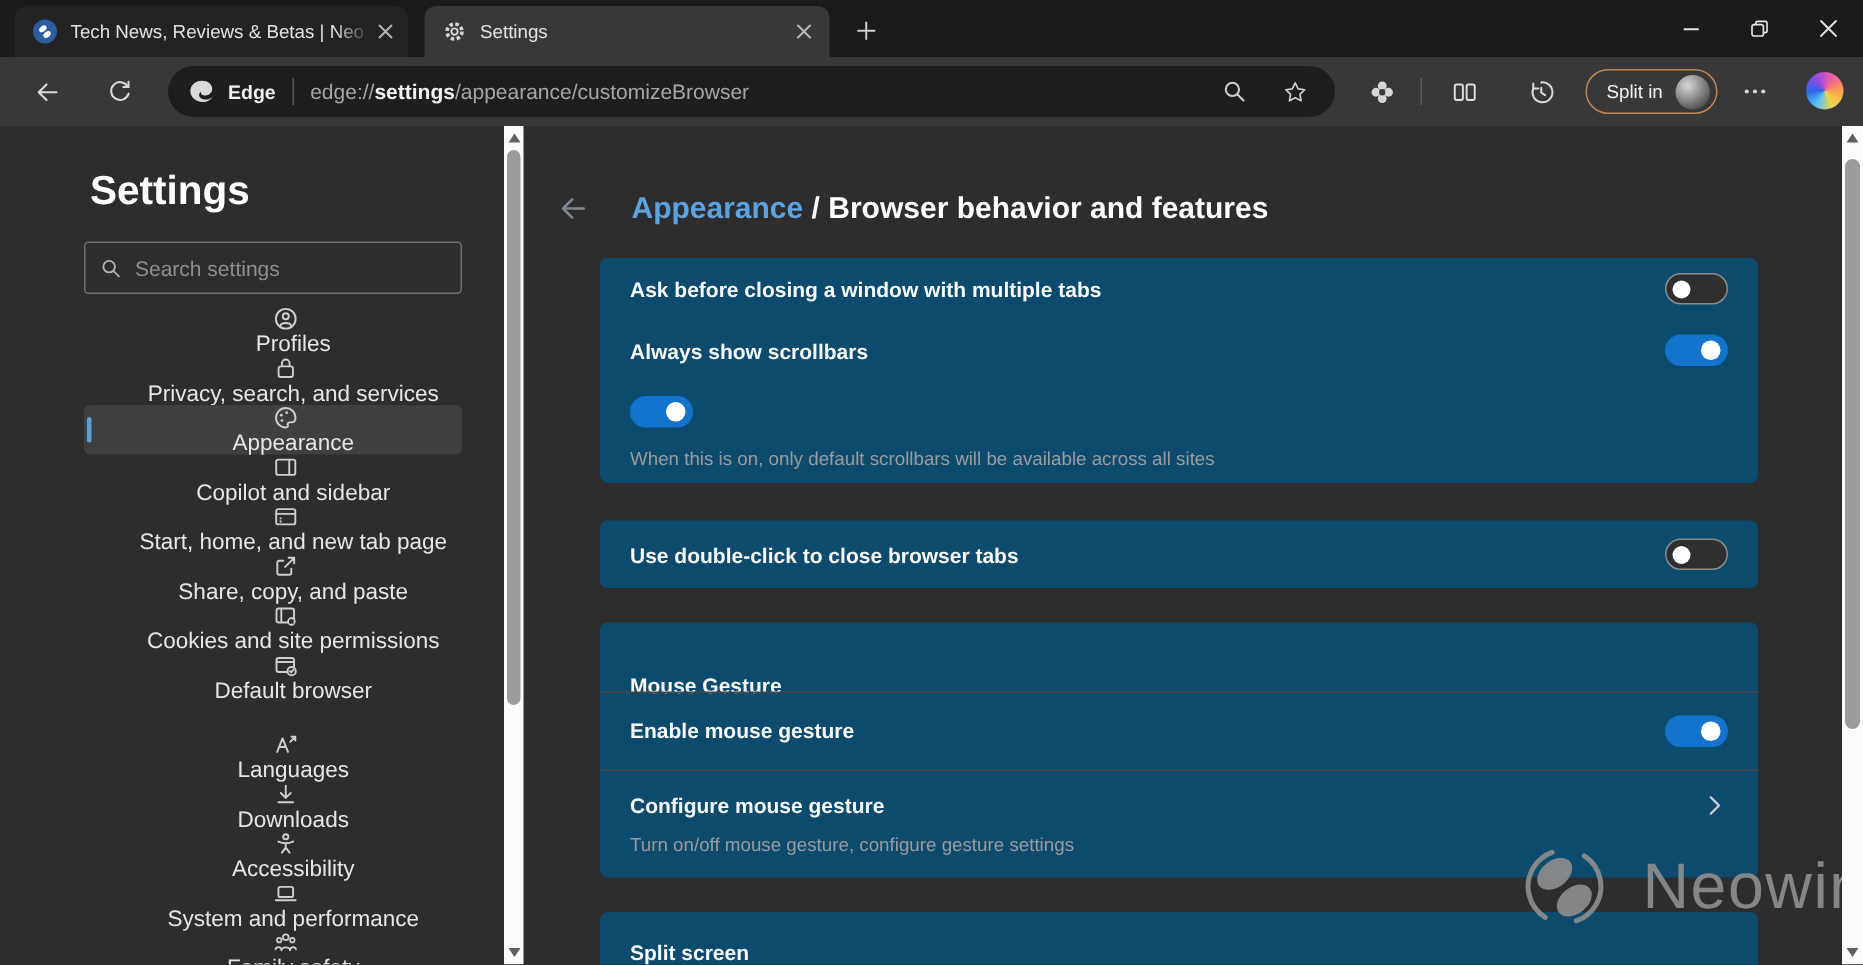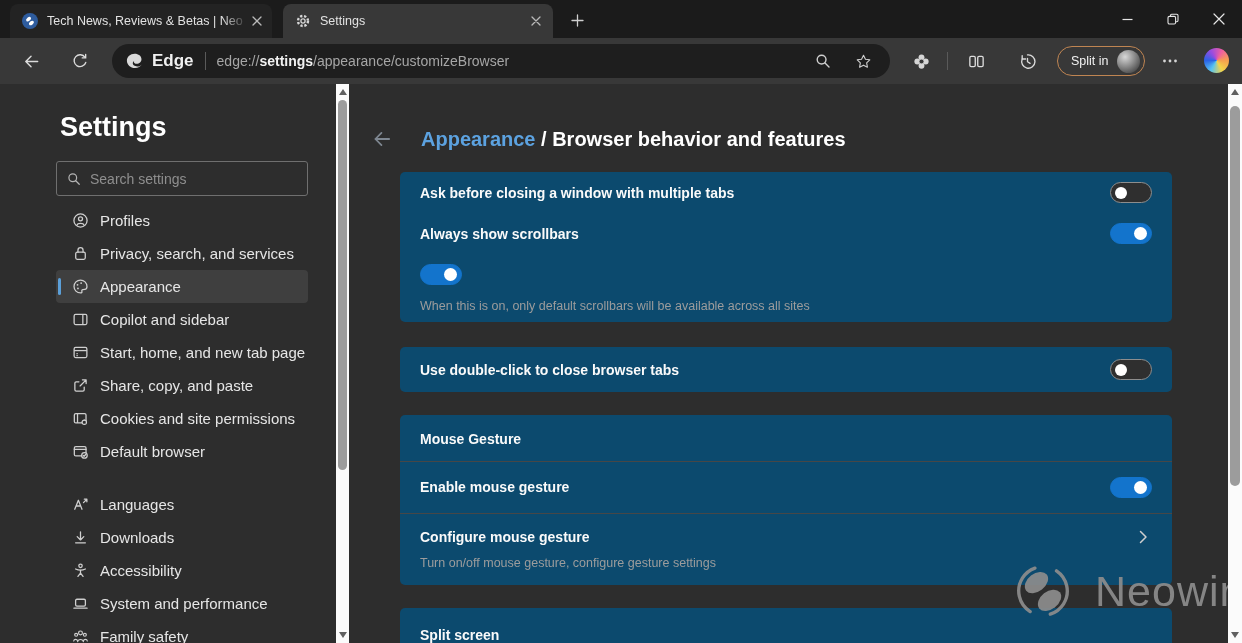--- a/index.html
+++ b/index.html
@@ -18,41 +18,41 @@
   .favicon { width:16px; height:16px; flex:none; border-radius:50%; }
   .neowin-favicon { background:#2e5c9e; display:flex; align-items:center; justify-content:center; }
   .newtab-btn { position:absolute; left:564px; top:7px; width:26px; height:26px; display:flex; align-items:center; justify-content:center; color:#cfcfcf; border-radius:4px; }
   .wincontrols { position:absolute; right:0; top:0; height:38px; display:flex; }
   .winbtn { width:46px; height:38px; display:flex; align-items:center; justify-content:center; color:#e6e6e6; }
 
   
   .toolbar { position:absolute; left:0; top:38px; width:1242px; height:46px; background:#383838; }
   .tool-btn { position:absolute; top:9px; width:28px; height:28px; display:flex; align-items:center; justify-content:center; color:#dcdcdc; border-radius:5px; }
   .addressbar { position:absolute; left:112px; top:6px; width:778px; height:34px; background:#1e1e1e; border-radius:17px; display:flex; align-items:center; padding:0 14px; }
-  .site-label { font-size:17px; font-weight:700; color:#f0f0f0; margin-left:8px; }
+  .site-label { font-size:13px; font-weight:700; color:#f0f0f0; margin-left:8px; }
   .vdiv { width:1px; height:18px; background:#5a5a5a; margin:0 11px; }
   .url { font-size:14px; color:#a6a6a6; white-space:nowrap; }
   .url b { color:#f2f2f2; font-weight:700; }
   .addr-spacer { flex:1; }
   .addr-icon { width:26px; height:26px; display:flex; align-items:center; justify-content:center; color:#cfcfcf; }
   .toolbar-vdiv { position:absolute; left:947px; top:14px; width:1px; height:18px; background:#5a5a5a; }
   .signin { position:absolute; left:1057px; top:8px; height:30px; border:1px solid #c08552; border-radius:15px; display:flex; align-items:center; gap:8px; padding:0 4px 0 13px; }
   .signin-label { font-size:12.5px; color:#f1f1f1; }
   .avatar { width:23px; height:23px; border-radius:50%; background:radial-gradient(circle at 35% 30%, #d8d8d8, #8a8a8a 45%, #4c4c4c 80%); }
   .copilot-btn { position:absolute; left:1204px; top:10px; width:25px; height:25px; }
   .copilot-orb { width:25px; height:25px; border-radius:50%; background:conic-gradient(from 210deg, #57c4f2, #2a63e6, #9a4be0, #ef5fa0, #f6a14f, #f3d44a, #57c4f2); }
 
   
   .sidebar { position:absolute; left:0; top:84px; width:336px; height:559px; background:#2d2d2d; }
   .sidebar-title { position:absolute; left:60px; top:28px; font-size:27px; font-weight:700; color:#ffffff; }
   .searchbox { position:absolute; left:56px; top:77px; width:252px; height:35px; border:1px solid #6f6f6f; border-radius:3px; display:flex; align-items:center; padding:0 10px; gap:9px; color:#b4b4b4; }
   .searchbox input { flex:1; background:transparent; border:none; outline:none; color:#ec4899; font-size:14px; font-family:"Liberation Sans", sans-serif; }
   .searchbox input::placeholder { color:#8f8f8f; }
   .nav { position:absolute; left:56px; top:120px; width:252px; }
-  .nav-item { height:33px; display:flex; align-items:center; padding-left:16px; border-radius:4px; position:relative; color:#cfcfcf; }
+  .nav-item { height:33px; display:flex; align-items:center; padding-left:16px; border-radius:4px; position:relative; color:#cfcfcf;flex-direction:column; }
   .nav-icon { width:17px; height:17px; flex:none; }
   .nav-label { margin-left:11px; font-size:15px; color:#e6e6e6; white-space:nowrap; }
   .nav-item.selected { background:#3f3f3f; }
   .sel-bar { position:absolute; left:2px; top:8px; bottom:8px; width:3px; border-radius:2px; background:#5b9fd8; }
   .nav-gap { height:20px; }
 
   
   .sb { position:absolute; top:84px; height:559px; background:#fbfbfb; z-index:8; }
   .sb-side { left:336px; width:13px; }
   .sb-main { left:1228px; width:14px; }
@@ -437,21 +437,21 @@
   <div class="card" style="top:263px;height:45px">
     <div class="row" style="top:2px">
       <span class="row-label">Use double-click to close browser tabs</span>
       <div class="toggle">
           <span class="knob"></span>
         </div>
     </div>
   </div>
 
   <div class="card" style="top:331px;height:170px">
-    <div class="row" style="top:2px;height:44px">
+    <div class="row" style="top:20px;height:44px">
       <span class="row-label">Mouse Gesture</span>
     </div>
     <span class="divider" style="top:46px"></span>
     <div class="row" style="top:47px;height:50px">
       <span class="row-label">Enable mouse gesture</span>
       <div class="toggle on">
           <span class="knob"></span>
         </div>
     </div>
     <span class="divider" style="top:98px"></span>

